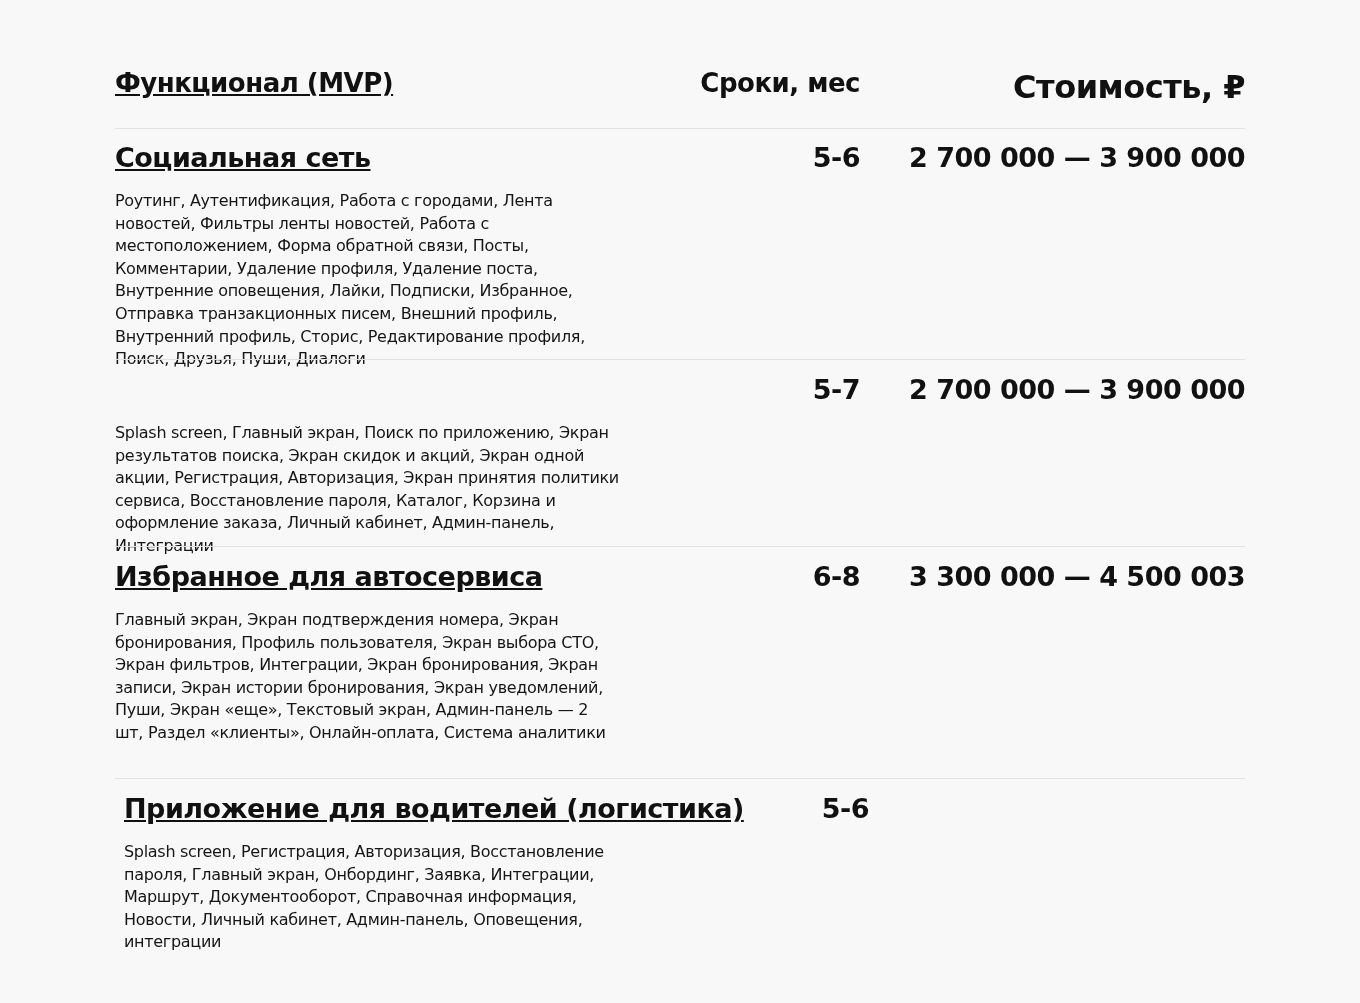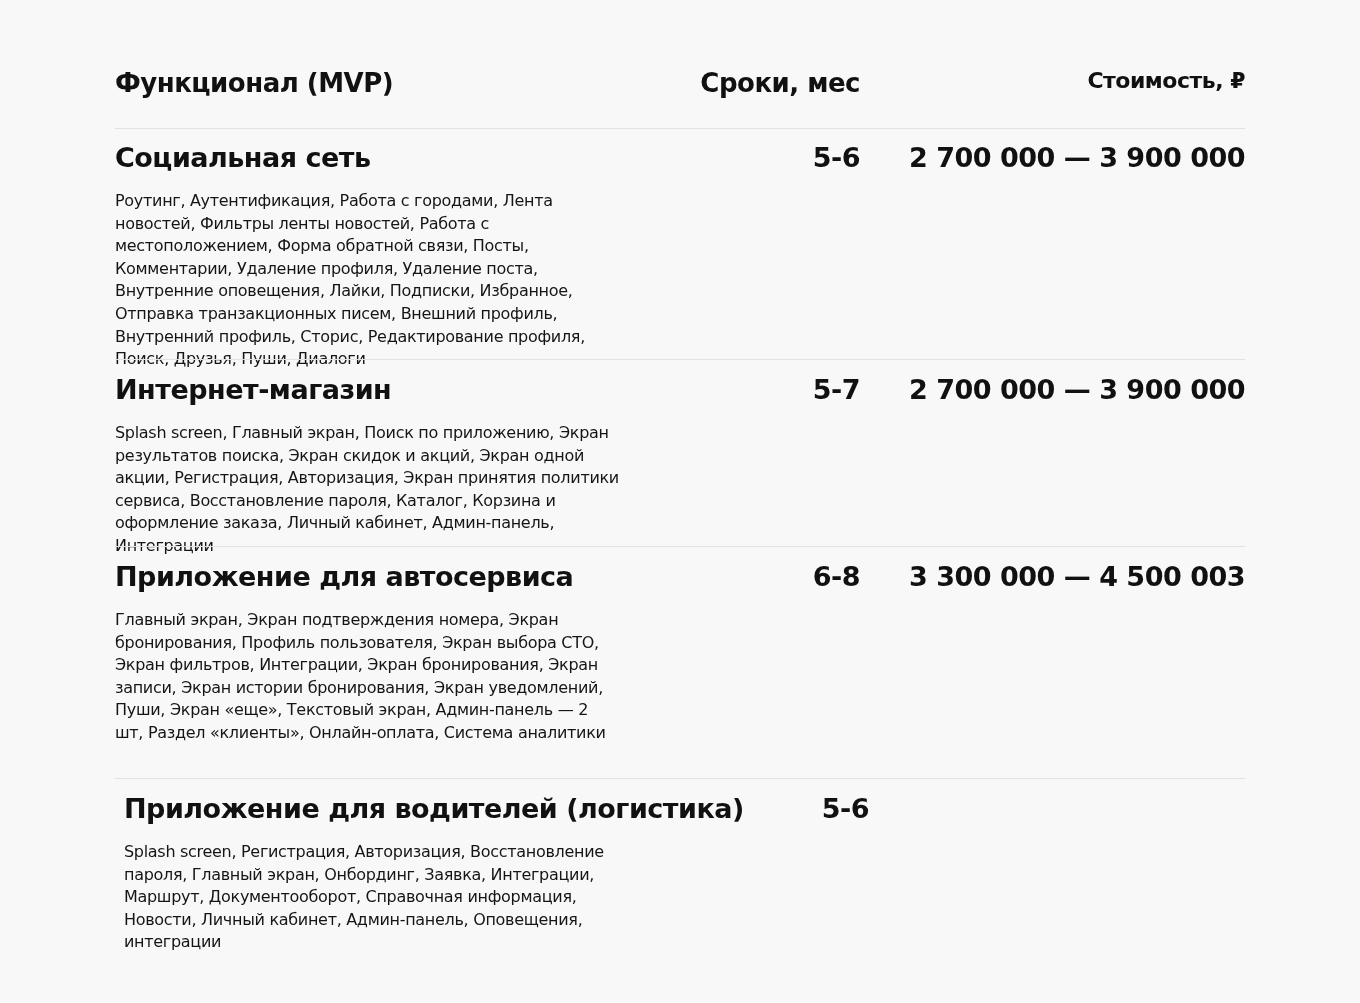--- a/index.html
+++ b/index.html
@@ -31,36 +31,37 @@
       border-bottom: 1px solid #e2e2e2;
     }
     .col-title {
       position: absolute;
       left: 0;
       top: 0;
       font-size: 26px;
       font-weight: bold;
       letter-spacing: -0.5px;
       white-space: nowrap;
+      text-decoration: underline;
     }
     .col-term {
       position: absolute;
       right: 385px;
       top: 0;
       font-size: 26px;
       font-weight: bold;
       letter-spacing: -0.5px;
       text-align: left;
       white-space: nowrap;
     }
     .col-cost {
       position: absolute;
       right: 0;
       top: 0;
-      font-size: 22px;
+      font-size: 32px;
       font-weight: bold;
       letter-spacing: -0.5px;
       text-align: right;
       white-space: nowrap;
     }
     .item .col-title, .item .col-term, .item .col-cost {
       font-size: 27px;
       top: 14px;
     }
     .desc {
@@ -94,29 +95,28 @@
 
   <div class="row item" style="top:128px;height:232px;">
     <div class="col-title">Социальная сеть</div>
     <div class="col-term">5-6</div>
     <div class="col-cost">2 700 000 — 3 900 000</div>
     <div class="desc">Роутинг, Аутентификация, Работа с городами, Лента новостей, Фильтры ленты новостей, Работа с местоположением, Форма обратной связи, Посты, Комментарии, Удаление профиля, Удаление поста, Внутренние оповещения, Лайки, Подписки, Избранное, Отправка транзакционных писем, Внешний профиль, Внутренний профиль, Сторис, Редактирование профиля, Поиск, Друзья, Пуши, Диалоги</div>
   </div>
   <div class="divider" style="top:359px;"></div>
 
   <div class="row item" style="top:360px;height:187px;">
-    <div class="col-title">Интернет-магазин</div>
     <div class="col-term">5-7</div>
     <div class="col-cost">2 700 000 — 3 900 000</div>
     <div class="desc">Splash screen, Главный экран, Поиск по приложению, Экран результатов поиска, Экран скидок и акций, Экран одной акции, Регистрация, Авторизация, Экран принятия политики сервиса, Восстановление пароля, Каталог, Корзина и оформление заказа, Личный кабинет, Админ-панель, Интеграции</div>
   </div>
   <div class="divider" style="top:546px;"></div>
 
   <div class="row item" style="top:547px;height:232px;">
-    <div class="col-title">Приложение для автосервиса</div>
+    <div class="col-title">Избранное для автосервиса</div>
     <div class="col-term">6-8</div>
     <div class="col-cost">3 300 000 — 4 500 003</div>
     <div class="desc" style="width:500px;">Главный экран, Экран подтверждения номера, Экран бронирования, Профиль пользователя, Экран выбора СТО, Экран фильтров, Интеграции, Экран бронирования, Экран записи, Экран истории бронирования, Экран уведомлений, Пуши, Экран «еще», Текстовый экран, Админ-панель — 2 шт, Раздел «клиенты», Онлайн-оплата, Система аналитики</div>
   </div>
   <div class="divider" style="top:778px;"></div>
 
   <div class="row item" style="top:779px;height:200px;margin-left:9px;">
     <div class="col-title">Приложение для водителей (логистика)</div>
     <div class="col-term">5-6</div>
     <div class="desc">Splash screen, Регистрация, Авторизация, Восстановление пароля, Главный экран, Онбординг, Заявка, Интеграции, Маршрут, Документооборот, Справочная информация, Новости, Личный кабинет, Админ-панель, Оповещения, интеграции</div>

